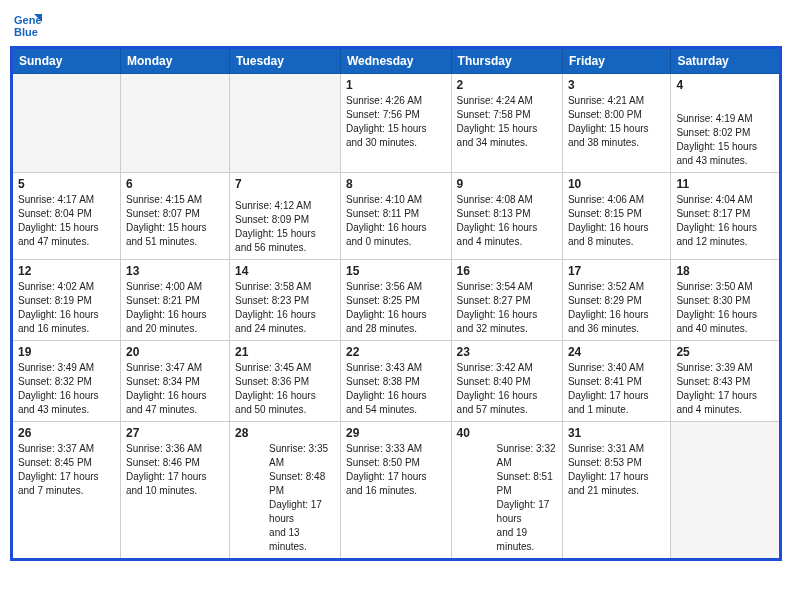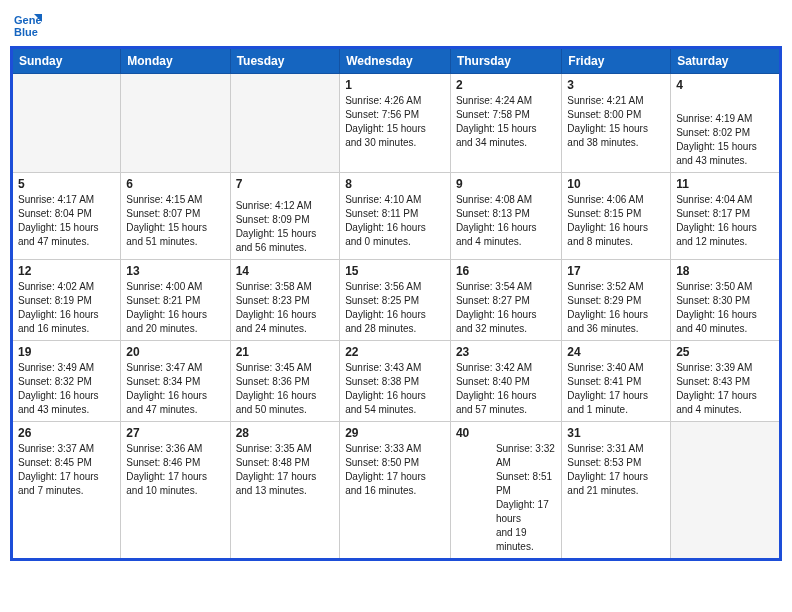--- a/index.html
+++ b/index.html
@@ -314,21 +314,21 @@
         </td>
         <td>
           <span class="day-num">27</span>
           <div class="day-info" style="white-space: pre-line;">Sunrise: 3:36 AM
 Sunset: 8:46 PM
 Daylight: 17 hours
 and 10 minutes.</div>
         </td>
         <td>
           <span class="day-num">28</span>
-          <div class="day-info" style="white-space: pre-line;">Sunrise: 3:35 AM
+          <div class="day-info" style="white-space: pre-line; margin-left: 34px;">Sunrise: 3:35 AM
 Sunset: 8:48 PM
 Daylight: 17 hours
 and 13 minutes.</div>
         </td>
         <td>
           <span class="day-num">29</span>
           <div class="day-info" style="white-space: pre-line;">Sunrise: 3:33 AM
 Sunset: 8:50 PM
 Daylight: 17 hours
 and 16 minutes.</div>

